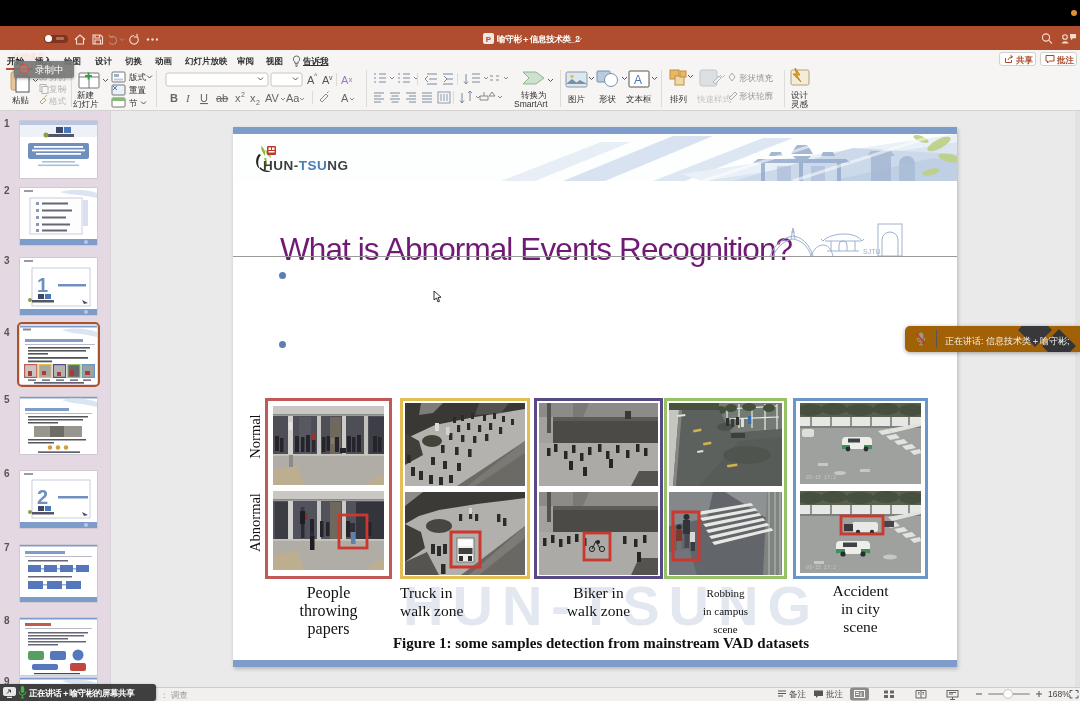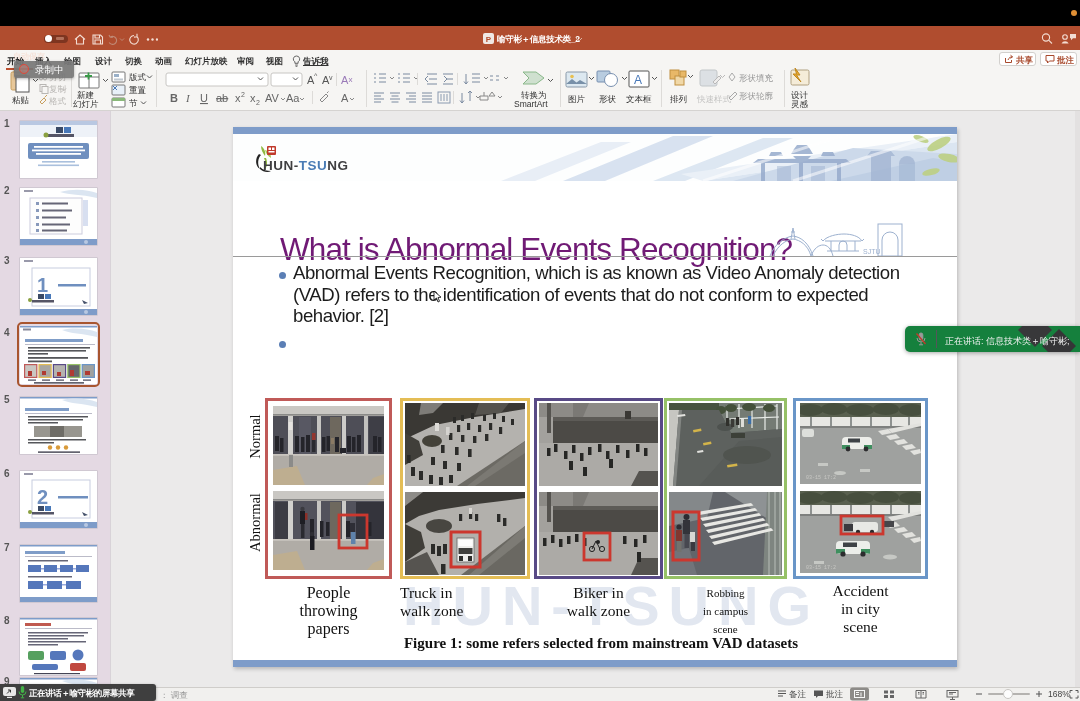--- a/index.html
+++ b/index.html
@@ -311,21 +311,20 @@
       <rect x="113" y="1" width="24" height="32"></rect>
       <path d="M117 33 v-16 a8 8 0 0 1 16 0 v16"></path>
     </g>
     <text x="98" y="31" font-family="Liberation Sans" font-size="7" fill="#9db1cf">SJTU</text>
   </svg>
   <div class="abs" style="left:0;top:129px;width:724px;height:1px;background:#9a9a9a;"></div>
 
   <div class="abs" style="left:46px;top:141px;width:10px;height:10px;">
     <div style="width:6.5px;height:6.5px;border-radius:4px;background:#5b7fb5;margin-top:4px;"></div>
   </div>
-  <div class="abs" style="left:60px;top:135px;width:645px;font-size:18.6px;line-height:21.5px;color:#1c1c1c;letter-spacing:-0.45px;">Abnormal Events Recognition, which is as known as Video Anomaly detection (VAD) refers to the identification of events that do not conform to expected behavior. [2]</div>
   <div class="abs" style="left:46px;top:210px;width:10px;height:10px;">
     <div style="width:6.5px;height:6.5px;border-radius:4px;background:#5b7fb5;margin-top:4px;"></div>
   </div>
 
   <svg class="abs" style="left:200px;top:163px;" width="9" height="13" viewBox="0 0 9 13">
       <path d="M1 1 L1 10 L3.5 8 L5 12 L6.5 11.3 L5 7.5 L8 7.2 Z" fill="#fff" stroke="#000" stroke-width="0.8"></path>
     </svg>
 
   <div class="abs" style="left:170px;top:446px;width:560px;font-size:56px;font-weight:bold;color:#e2e7f0;letter-spacing:9px;">HUN-TSUNG</div>
 
@@ -699,21 +698,21 @@
         <ellipse cx="90" cy="66" rx="7" ry="2.5"></ellipse>
       </g>
     <text x="6" y="78" font-size="5" fill="#c8c8c4" font-family="Liberation Mono">03-15 17:2</text>
   </svg>
 
   <div class="abs serif" style="left:32px;top:457px;width:127px;text-align:center;font-size:16px;line-height:18px;color:#111;">People<br>throwing<br>papers</div>
   <div class="abs serif" style="left:167px;top:457px;width:130px;text-align:left;font-size:15.5px;line-height:18px;color:#111;">Truck in<br>walk zone</div>
   <div class="abs serif" style="left:301px;top:457px;width:129px;text-align:center;font-size:15.5px;line-height:18px;color:#111;">Biker in<br>walk zone</div>
   <div class="abs serif" style="left:431px;top:457px;width:123px;text-align:center;font-size:11px;line-height:18px;color:#111;">Robbing<br>in campus<br>scene</div>
   <div class="abs serif" style="left:560px;top:455px;width:135px;text-align:center;font-size:15.5px;line-height:18px;color:#111;">Accident<br>in city<br>scene</div>
-  <div class="abs serif" style="left:6px;top:508px;width:724px;text-align:center;font-size:15px;font-weight:bold;color:#111;">Figure 1: some refers selected from mainstream VAD datasets</div>
+  <div class="abs serif" style="left:6px;top:508px;width:724px;text-align:center;font-size:15px;font-weight:bold;color:#111;">Figure 1: some samples detection from mainstream VAD datasets</div>
   <div class="abs" style="left:0;top:533px;width:724px;height:7px;background:#7e9cc9;"></div>
 </div>
 
 <div class="abs" style="left:13px;top:34.5px;color:#f6e3da;font-size:8px;font-weight:bold;margin-top:16px;">自动保存</div>
 <div class="abs" style="left:44px;top:34.5px;width:24px;height:8px;border-radius:4px;background:#7e3520;"></div>
 <div class="abs" style="left:45px;top:35px;width:7px;height:7px;border-radius:4px;background:#fff;"></div>
 <div class="abs" style="left:56px;top:37px;width:8px;height:3px;background:#b2705a;border-radius:1px;"></div>
 <svg class="abs" style="left:72px;top:32px;" width="86" height="14" viewBox="0 0 86 14">
   <g stroke="#f3ddd3" fill="none" stroke-width="1.1">
     <path d="M3 7.5 L8 3 L13 7.5 M4.5 6.5 L4.5 12 L11.5 12 L11.5 6.5"></path>
@@ -1002,21 +1001,21 @@
     <rect x="0" y="0" width="13" height="9" rx="2" fill="#e8e8e8"></rect>
     <path d="M4 6.5 l3.5-3.5 m-2.5 0 l2.5 0 0 2.5" stroke="#333" stroke-width="1" fill="none"></path>
     <rect x="4" y="9.8" width="5" height="1.2" fill="#e8e8e8"></rect>
   </svg>
 <svg class="abs" style="left:18px;top:686px;" width="9" height="13" viewBox="0 0 9 13">
     <rect x="2.8" y="0" width="3.4" height="7" rx="1.7" fill="#43b347"></rect>
     <path d="M1 5.5 a3.5 3.5 0 0 0 7 0 M4.5 9 v2.5 M2.8 11.8 h3.4" stroke="#43b347" fill="none" stroke-width="1"></path>
   </svg>
 <div class="abs" style="left:29px;top:687.5px;width:126px;overflow:hidden;white-space:nowrap;color:#fff;font-size:8.5px;font-weight:bold;letter-spacing:-0.4px;">正在讲话＋喻守彬的屏幕共享</div>
 
-<div class="abs" style="left:905px;top:326px;width:175px;height:26px;background:#15803d;border-radius:5px 0 0 5px;box-shadow:0 1px 4px rgba(0,0,0,.35);overflow:hidden;">
+<div class="abs" style="left:905px;top:326px;width:175px;height:26px;background:#a16207;border-radius:5px 0 0 5px;box-shadow:0 1px 4px rgba(0,0,0,.35);overflow:hidden;">
   <div class="abs" style="left:118px;top:-8px;width:24px;height:24px;background:#38383a;transform:rotate(45deg);"></div>
   <div class="abs" style="left:142px;top:8px;width:24px;height:24px;background:#353537;transform:rotate(45deg);"></div>
   <svg class="abs" style="left:9px;top:6px;" width="14" height="14" viewBox="0 0 14 14">
       <g stroke="#9a9a9a" fill="#9a9a9a">
         <rect x="5.2" y="1" width="3.6" height="7" rx="1.8"></rect>
         <path d="M3 6 a4 4 0 0 0 8 0 M7 10.5 v2 M5 12.8 h4" fill="none"></path>
       </g>
       <path d="M2.5 1.5 L11.5 12" stroke="#c0392b" stroke-width="1.4"></path>
     </svg>
   <div class="abs" style="left:31px;top:4px;width:1px;height:18px;background:#55555a;"></div>

